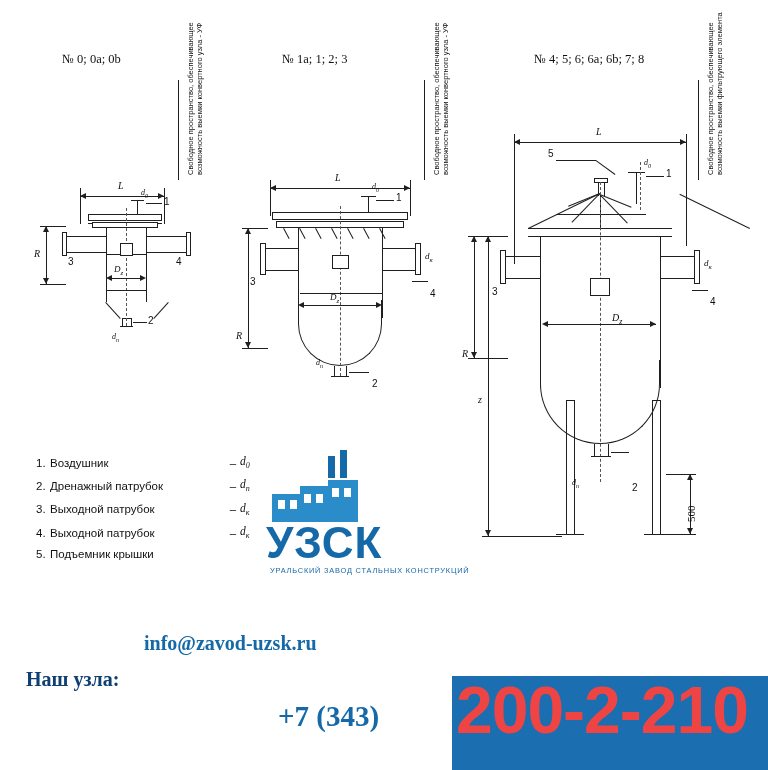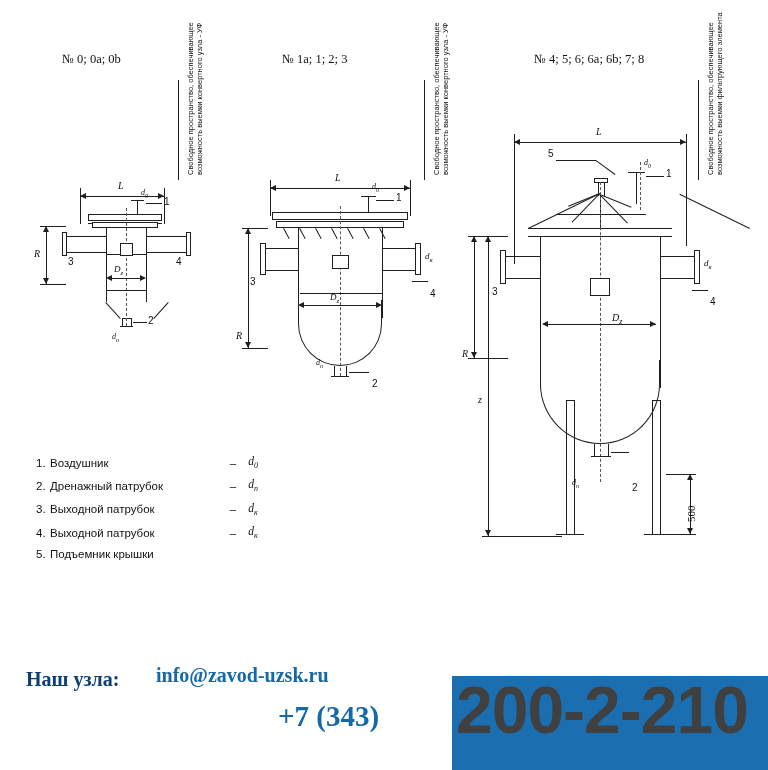--- a/index.html
+++ b/index.html
@@ -56,21 +56,21 @@
 
   
   .legend { position:absolute; left:36px; top:455px; width:230px; }
   .legend-row {
     display:flex; align-items:center; font-size:11.5px;
     font-family:"Liberation Sans", sans-serif; margin-bottom:8px; color:#111;
   }
   .legend-row .lr-num { width:14px; }
   .legend-row .lr-txt { flex:1 1 auto; }
   .legend-row .lr-dash { width:14px; text-align:center; }
-  .legend-row .lr-sym { width:26px; font-family:"Liberation Serif", serif; font-style:italic;text-align:center; }
+  .legend-row .lr-sym { width:26px; font-family:"Liberation Serif", serif; font-style:italic; }
 
   
   .logo { position:absolute; left:262px; top:448px; width:220px; height:120px; }
   .logo-mark { position:absolute; left:8px; top:2px; width:92px; height:76px; }
   .logo-txt {
     position:absolute; left:4px; top:70px; font-size:44px; font-weight:bold;
     letter-spacing:1px; color:#1569a8; font-family:"Liberation Sans", sans-serif;
   }
   .logo-sub {
     position:absolute; left:8px; top:118px; font-size:7.4px; letter-spacing:0.8px;
@@ -86,21 +86,21 @@
   .phone-lead {
     position:absolute; left:26px; top:22px; font-size:31px; font-weight:bold;
     color:#0e3f73; font-family:"Liberation Serif", serif;
   }
   .phone-code {
     position:absolute; left:278px; top:24px; font-size:29px; font-weight:bold;
     color:#1569a8; font-family:"Liberation Serif", serif;
   }
   .phone-num {
     position:absolute; left:456px; top:-4px; font-size:66px; font-weight:bold;
-    color:#404040; font-family:"Liberation Sans", sans-serif; letter-spacing:-1px;
+    color:#ef4444; font-family:"Liberation Sans", sans-serif; letter-spacing:-1px;
   }
 </style>
 </head>
 <body>
 
 <div class="stage">
 
   <div class="title" style="left:62px; top:52px;">№ 0; 0a; 0b</div>
   <div class="title" style="left:282px; top:52px;">№ 1a; 1; 2; 3</div>
   <div class="title" style="left:534px; top:52px;">№ 4; 5; 6; 6a; 6b; 7; 8</div>
@@ -374,22 +374,43 @@
       <span class="lr-sym">d<sub style="font-size:8px">к</sub></span>
     </div>
     <div class="legend-row">
       <span class="lr-num">5.</span>
       <span class="lr-txt">Подъемник крышки</span>
       <span class="lr-dash"></span>
       <span class="lr-sym"></span>
     </div>
   </div>
 
-
-  <div class="contact c-val" style="left:144px; top:664px; font-size:20px;margin-left:12px;">info@zavod-uzsk.ru</div>
+  <div class="logo">
+    <div class="logo-mark">
+      <svg width="92" height="76" viewBox="0 0 92 76" xmlns="http://www.w3.org/2000/svg">
+        <g fill="#1569a8">
+          <rect x="58" y="6" width="7" height="22"></rect>
+          <rect x="70" y="0" width="7" height="28"></rect>
+          <path d="M2 44 L2 72 L88 72 L88 30 L58 30 L58 36 L30 36 L30 44 Z" fill="#2a8cc8"></path>
+          <g fill="#ffffff">
+            <rect x="8" y="50" width="7" height="9"></rect>
+            <rect x="20" y="50" width="7" height="9"></rect>
+            <rect x="34" y="44" width="7" height="9"></rect>
+            <rect x="46" y="44" width="7" height="9"></rect>
+            <rect x="62" y="38" width="7" height="9"></rect>
+            <rect x="74" y="38" width="7" height="9"></rect>
+          </g>
+        </g>
+      </svg>
+    </div>
+    <div class="logo-txt">УЗСК</div>
+    <div class="logo-sub">УРАЛЬСКИЙ ЗАВОД СТАЛЬНЫХ КОНСТРУКЦИЙ</div>
+  </div>
+
+  <div class="contact c-val" style="left:144px; top:632px; font-size:20px;">info@zavod-uzsk.ru</div>
 
   <div class="contact c-lead" style="left:26px; top:668px; font-size:20px;">Наш узла:</div>
 
   <div class="phone-band">
     <div class="phone-blue"></div>
     <div class="phone-code">+7 (343)</div>
     <div class="phone-num">200-2-210</div>
   </div>
 
 </div>

